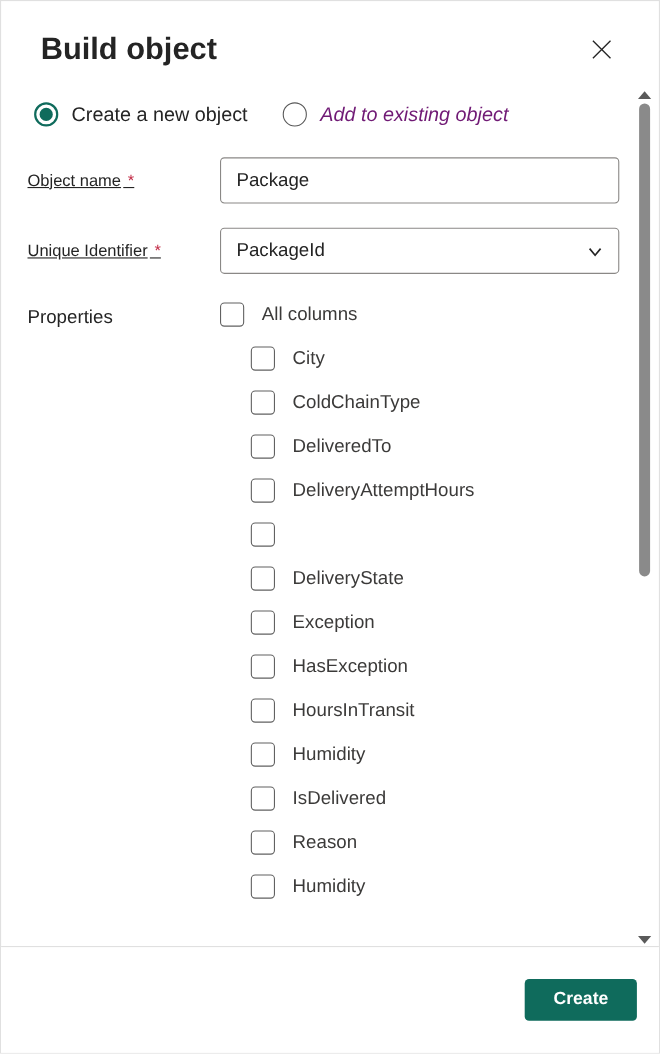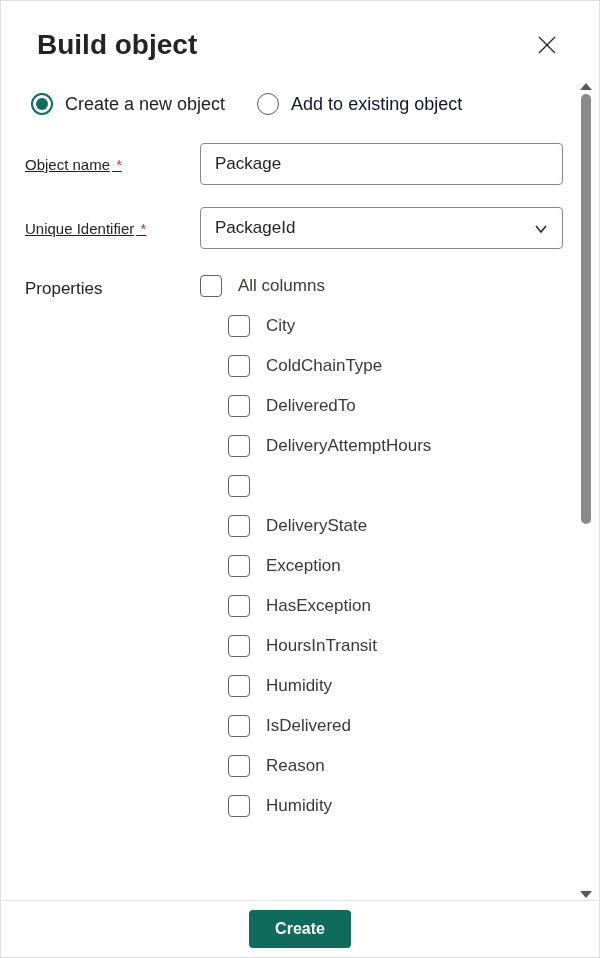--- a/index.html
+++ b/index.html
@@ -19,21 +19,21 @@
   .fake-scrollbar .track { flex: 1; width: 10px; margin: 4px 0; position: relative; }
   .fake-scrollbar .thumb { position: absolute; top: 0; left: 0; width: 10px; height: 430px; background: #8a8a8a; border-radius: 5px; }
 
   .mode-row { display: flex; gap: 32px; margin: 8px 0 28px 6px; }
   .radio-opt { display: flex; align-items: center; gap: 12px; cursor: pointer; }
   .radio-outer { width: 22px; height: 22px; border-radius: 50%; border: 1px solid #5a5a5a; display: flex; align-items: center; justify-content: center; }
   .radio-opt.selected .radio-outer { border: 2px solid #0f6b5c; }
   .radio-inner { width: 12px; height: 12px; border-radius: 50%; background: #0f6b5c; display: none; }
   .radio-opt.selected .radio-inner { display: block; }
   .radio-label { font-size: 18px; color: #242424; }
-  .radio-opt:not(.selected) .radio-label { color: #0f172a; }
+  .radio-opt:not(.selected) .radio-label { color: #701a75; font-style: italic; }
 
   .field-row { display: flex; align-items: center; margin-bottom: 22px; }
   .field-label { width: 175px; font-size: 15px; color: #242424; text-decoration: underline; }
   .req { color: #c4314b; margin-left: 2px; }
   .field-ctrl { flex: 1; }
 
   .text-input { width: 100%; height: 42px; border: 1px solid #8a8886; border-radius: 4px; padding: 0 14px; font-size: 17px; font-family: inherit; color: #242424; outline: none; }
 
   .select-wrap { position: relative; }
   .select-display { width: 100%; height: 42px; border: 1px solid #8a8886; border-radius: 4px; padding: 0 14px; font-size: 17px; display: flex; align-items: center; justify-content: space-between; cursor: pointer; }
@@ -41,21 +41,21 @@
   .chev svg { width: 14px; height: 14px; stroke: #242424; stroke-width: 1.5; fill: none; }
 
   .props-row { display: flex; margin-top: 2px; }
   .props-label { width: 175px; font-size: 17px; padding-top: 8px; }
   .props-list { flex: 1; display: flex; flex-direction: column; gap: 18px; padding-top: 4px; }
   .check-item { display: flex; align-items: center; gap: 16px; }
   .check-item.indent { margin-left: 28px; }
   .checkbox { width: 22px; height: 22px; border: 1px solid #616161; border-radius: 4px; cursor: pointer; flex-shrink: 0; }
   .check-label { font-size: 17px; color: #3b3a39; }
 
-  .footer { border-top: 1px solid #e0e0e0; padding: 9px 20px; display: flex; justify-content: center; background: #fff; }
+  .footer { border-top: 1px solid #e0e0e0; padding: 29px 20px; display: flex; justify-content: flex-end; background: #fff; }
   .create-btn { background: #0f6b5c; color: #fff; border: none; border-radius: 4px; padding: 10px 26px; font-size: 16px; font-weight: 600; cursor: pointer; font-family: inherit; }
 </style>
 </head>
 <body>
 
 <div class="dialog">
 
   <div class="header">
     <h1>Build object</h1>
     <button class="close-btn">

